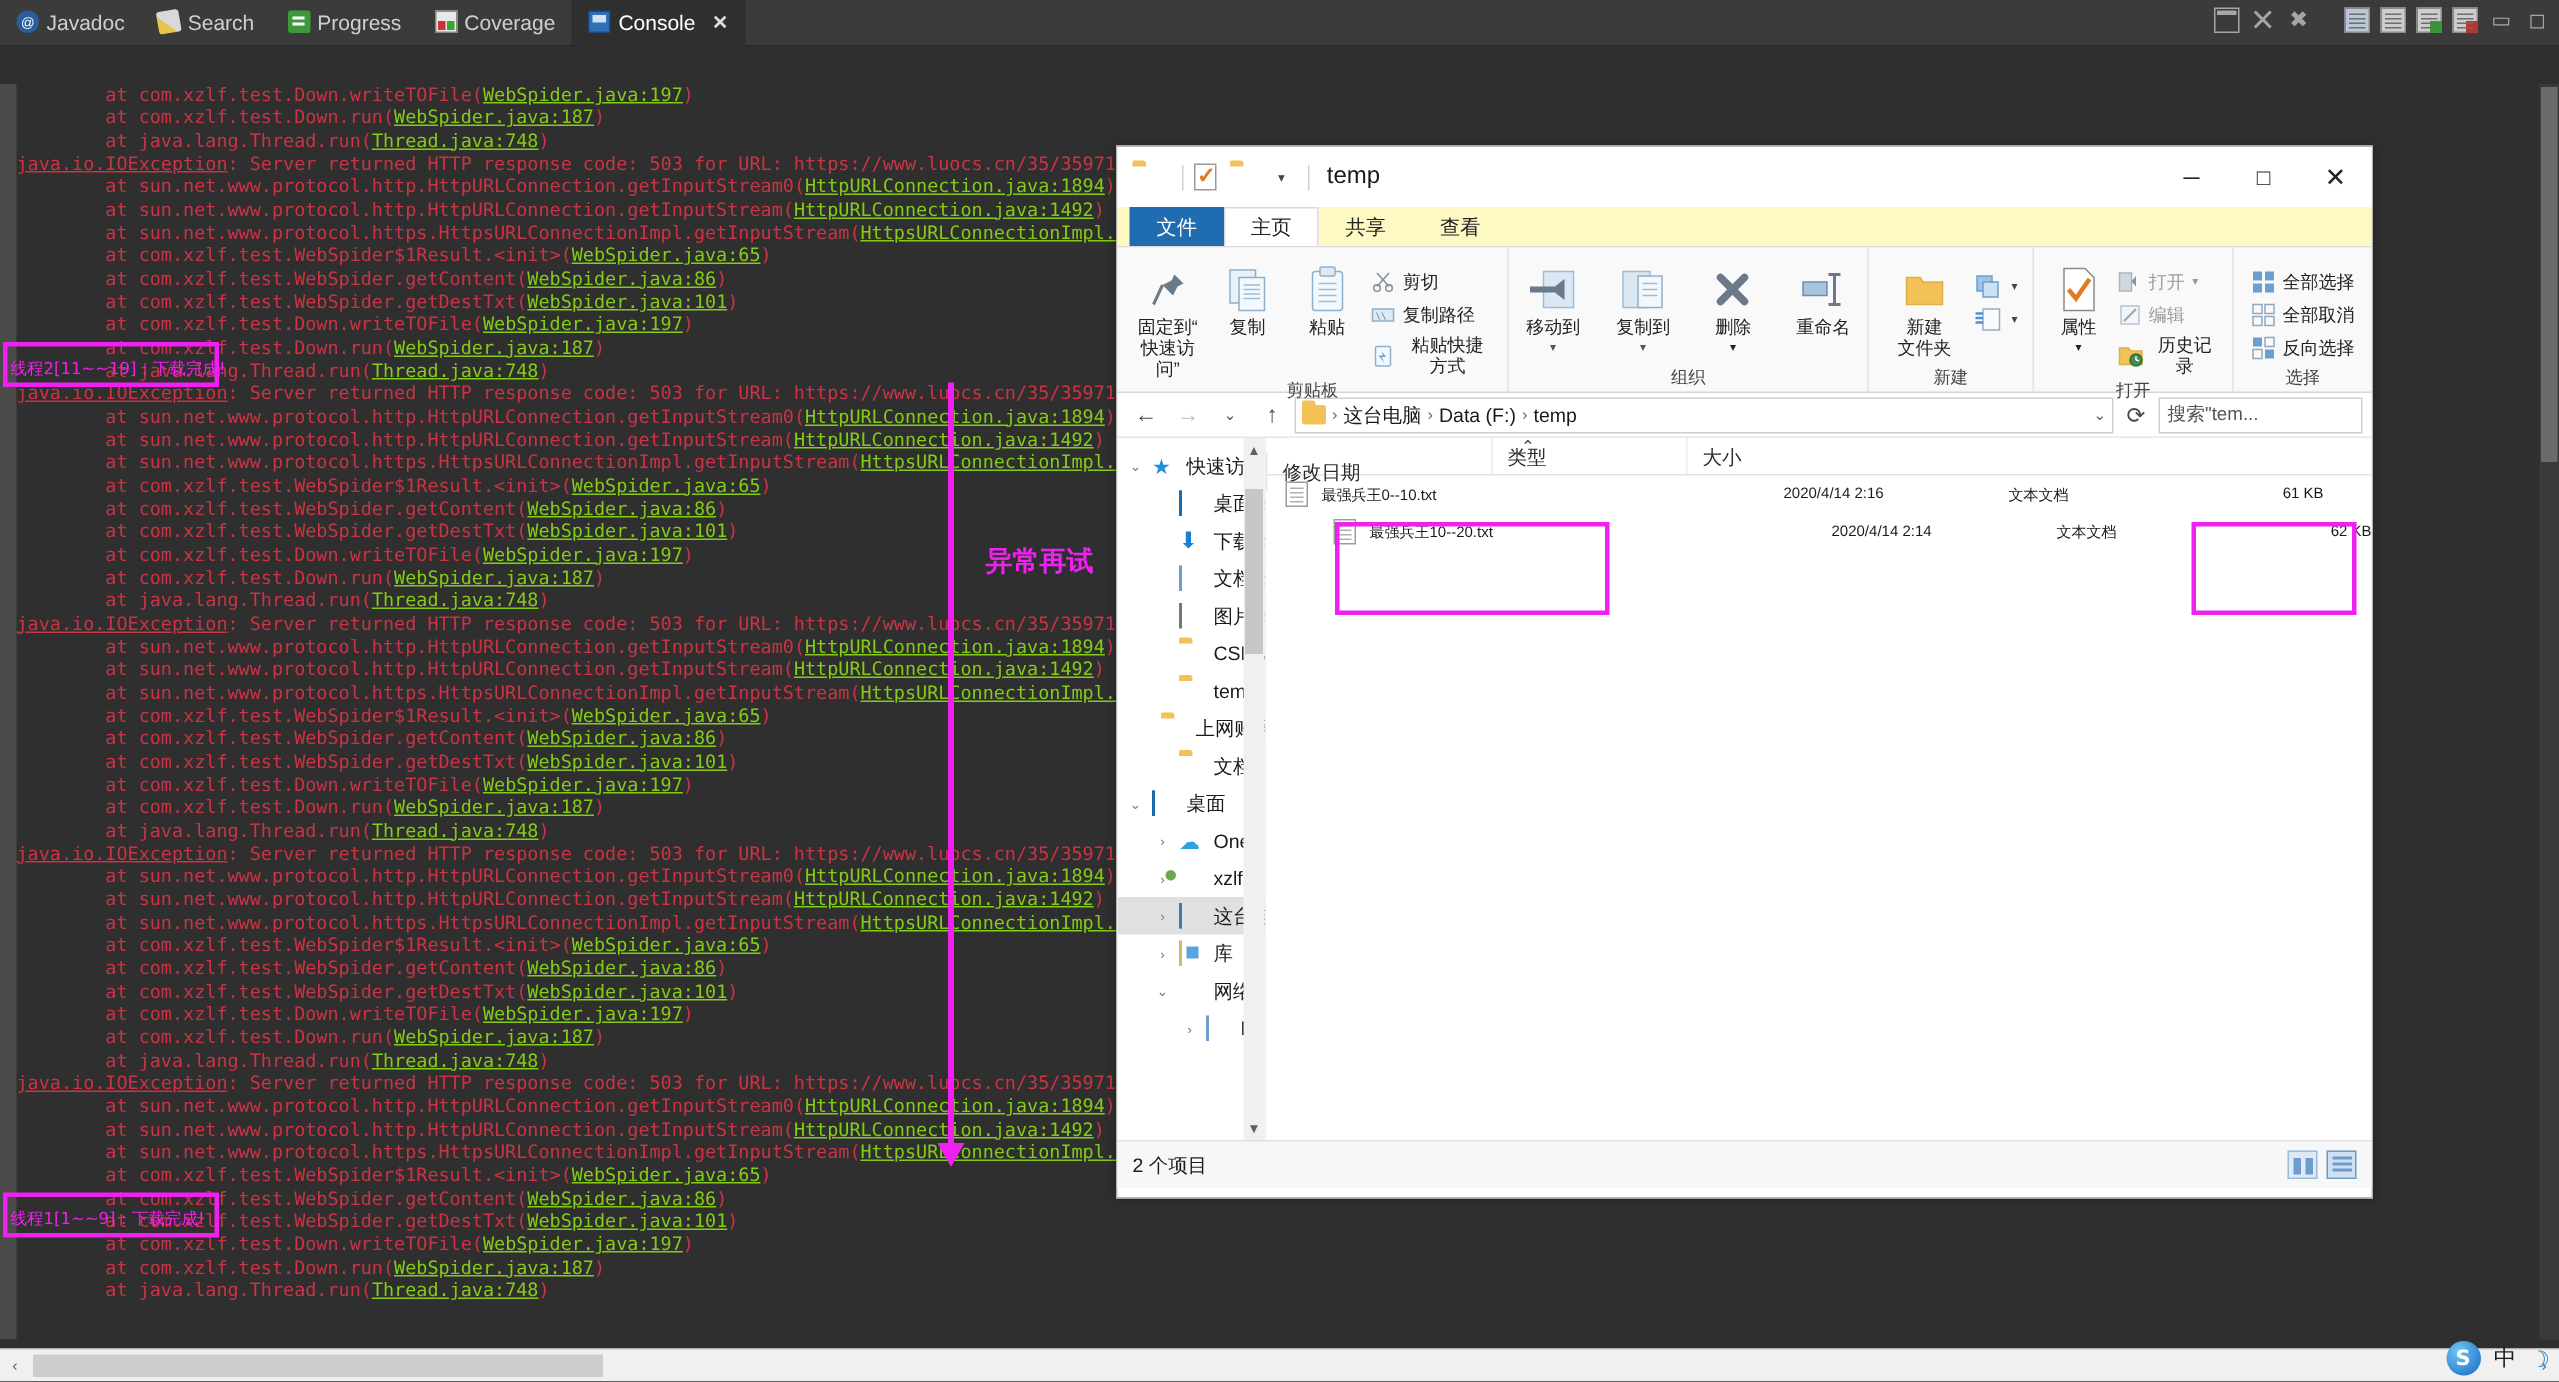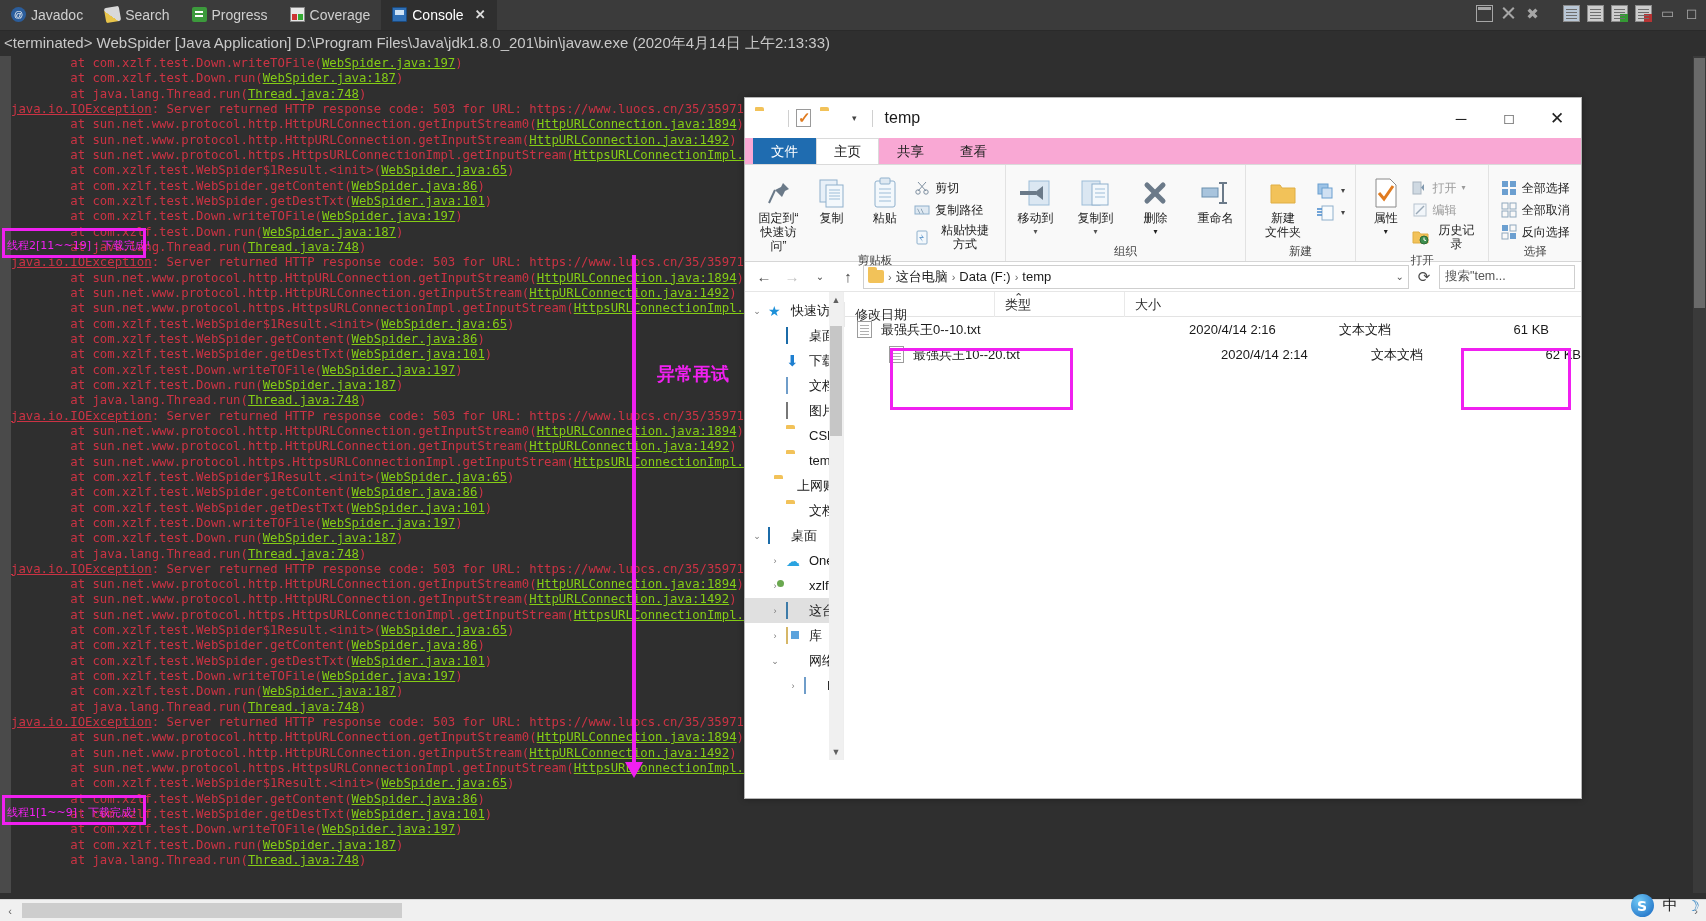--- a/index.html
+++ b/index.html
@@ -124,21 +124,21 @@
   .qa-doc::after { content:"✓"; position:absolute; left:1px; top:-1px; color:#e07b20; font-size:15px;
      font-weight:bold; line-height:18px; }
   .qa-caret { color:#444; font-size:9px; margin:0 8px 0 6px; }
   .ex-title-text { font-size:16px; color:#1a1a1a; margin-left:5px; }
   .win-btns { position:absolute; right:0; top:0; display:flex; height:40px; }
   .win-btn { width:48px; height:40px; display:flex; align-items:center; justify-content:center;
      color:#222; font-size:15px; }
   .win-btn.close { background:#ffffff; }
   .win-btn.close span { color:#222; font-size:17px; }
 
-  .ex-tabs { height:27px; background:#f9a8d4; display:flex; align-items:stretch;
+  .ex-tabs { height:27px; background:#fef9c3; display:flex; align-items:stretch;
      border-bottom:1px solid #dadada; padding-left:8px; position:relative; }
   .ex-tab { padding:0 17px; font-size:13.5px; color:#222; display:flex; align-items:center;
      border:1px solid transparent; border-bottom:none; }
   .ex-tab.file { background:#1f6cb0; color:#fff; font-weight:normal; }
   .ex-tab.active { background:#fff; border-color:#dadada; }
 
   .ex-ribbon { height:97px; background:#f9f9f9; border-bottom:1px solid #d6d6d6;
      display:flex; position:relative; }
   .rgroup { position:relative; padding:3px 0 0 0; display:flex; flex-direction:column;
      align-items:center; border-right:1px solid #e2e2e2; }
@@ -195,21 +195,21 @@
   .nav-vsb .a { position:absolute; left:0; width:14px; height:16px; color:#606060; font-size:9px;
      display:flex; align-items:center; justify-content:center; }
   .nav-vsb .a.t { top:0; } .nav-vsb .a.b { bottom:0; }
 
   .ex-list { flex:1; background:#fff; position:relative; }
   .col-head { height:25px; border-bottom:1px solid #e3e3e3; display:flex; align-items:center;
      font-size:13px; color:#2a2a2a; position:relative; }
   .col { padding-left:10px; border-left:1px solid #e9e9e9; height:25px; line-height:25px; }
   .col:first-child { border-left:none; }
   .sort-caret { position:absolute; left:170px; top:-1px; color:#3a3a3a; font-size:11px; }
-  .row { height:25px; display:flex; align-items:center; font-size:13px; color:#1a1a1a; }
+  .row { height:25px; display:flex; align-items:center; font-size:10px; color:#1a1a1a; }
   .file-ico { width:15px; height:17px; background:#fff; border:1px solid #9c9c9c; position:relative;
      margin-left:13px; margin-right:9px; flex:none; }
   .file-ico::after { content:""; position:absolute; left:2px; top:3px; right:2px; height:1px;
      background:#b0b0b0; box-shadow:0 3px 0 #b0b0b0, 0 6px 0 #b0b0b0, 0 9px 0 #b0b0b0; }
 
   .ex-status { height:32px; border-top:1px solid #e0e0e0; background:#f7f7f7; display:flex;
      align-items:center; padding:0 10px; font-size:13px; color:#1a1a1a; position:relative; }
   .view-ico { position:absolute; right:10px; top:6px; display:flex; gap:6px; }
   .vbtn { width:20px; height:19px; border:1px solid #9bbcd8; background:#dce9f6; position:relative; }
   .vbtn.sel { background:#cfe0f2; border-color:#6f9dc9; }
@@ -262,21 +262,20 @@
       <span style="width:8px"></span>
       <span class="tico paper blue"></span>
       <span class="tico paper"></span>
       <span class="tico paper green"></span>
       <span class="tico paper red"></span>
       <span class="tico pin">▭</span>
       <span class="tico pin">◻</span>
     </div>
   </div>
 
-  <div class="ecl-termline">&lt;terminated&gt; WebSpider [Java Application] D:\Program Files\Java\jdk1.8.0_201\bin\javaw.exe (2020年4月14日 上午2:13:33)</div>
 
   <div class="ecl-console">
     <div class="ecl-gutter"></div>
     <div class="logwrap" id="logwrap"><div class="logline"><span class="c-exc">        at com.xzlf.test.Down.writeTOFile</span><span class="c-paren">(</span><span class="c-blue">WebSpider.java:197</span><span class="c-paren">)</span><span class="c-exc"></span></div><div class="logline"><span class="c-exc">        at com.xzlf.test.Down.run</span><span class="c-paren">(</span><span class="c-blue">WebSpider.java:187</span><span class="c-paren">)</span><span class="c-exc"></span></div><div class="logline"><span class="c-exc">        at java.lang.Thread.run</span><span class="c-paren">(</span><span class="c-blue">Thread.java:748</span><span class="c-paren">)</span><span class="c-exc"></span></div><div class="logline"><span class="c-link">java.io.IOException</span><span class="c-exc">: Server returned HTTP response code: 503 for URL: https://www.luocs.cn/35/35971/13555666.html</span></div><div class="logline"><span class="c-exc">        at sun.net.www.protocol.http.HttpURLConnection.getInputStream0</span><span class="c-paren">(</span><span class="c-blue">HttpURLConnection.java:1894</span><span class="c-paren">)</span><span class="c-exc"></span></div><div class="logline"><span class="c-exc">        at sun.net.www.protocol.http.HttpURLConnection.getInputStream</span><span class="c-paren">(</span><span class="c-blue">HttpURLConnection.java:1492</span><span class="c-paren">)</span><span class="c-exc"></span></div><div class="logline"><span class="c-exc">        at sun.net.www.protocol.https.HttpsURLConnectionImpl.getInputStream</span><span class="c-paren">(</span><span class="c-blue">HttpsURLConnectionImpl.java:263</span><span class="c-paren">)</span><span class="c-exc"></span></div><div class="logline"><span class="c-exc">        at com.xzlf.test.WebSpider$1Result.&lt;init&gt;</span><span class="c-paren">(</span><span class="c-blue">WebSpider.java:65</span><span class="c-paren">)</span><span class="c-exc"></span></div><div class="logline"><span class="c-exc">        at com.xzlf.test.WebSpider.getContent</span><span class="c-paren">(</span><span class="c-blue">WebSpider.java:86</span><span class="c-paren">)</span><span class="c-exc"></span></div><div class="logline"><span class="c-exc">        at com.xzlf.test.WebSpider.getDestTxt</span><span class="c-paren">(</span><span class="c-blue">WebSpider.java:101</span><span class="c-paren">)</span><span class="c-exc"></span></div><div class="logline"><span class="c-exc">        at com.xzlf.test.Down.writeTOFile</span><span class="c-paren">(</span><span class="c-blue">WebSpider.java:197</span><span class="c-paren">)</span><span class="c-exc"></span></div><div class="logline"><span class="c-exc">        at com.xzlf.test.Down.run</span><span class="c-paren">(</span><span class="c-blue">WebSpider.java:187</span><span class="c-paren">)</span><span class="c-exc"></span></div><div class="logline"><span class="c-exc">        at java.lang.Thread.run</span><span class="c-paren">(</span><span class="c-blue">Thread.java:748</span><span class="c-paren">)</span><span class="c-exc"></span></div><div class="logline"><span class="c-link">java.io.IOException</span><span class="c-exc">: Server returned HTTP response code: 503 for URL: https://www.luocs.cn/35/35971/13555666.html</span></div><div class="logline"><span class="c-exc">        at sun.net.www.protocol.http.HttpURLConnection.getInputStream0</span><span class="c-paren">(</span><span class="c-blue">HttpURLConnection.java:1894</span><span class="c-paren">)</span><span class="c-exc"></span></div><div class="logline"><span class="c-exc">        at sun.net.www.protocol.http.HttpURLConnection.getInputStream</span><span class="c-paren">(</span><span class="c-blue">HttpURLConnection.java:1492</span><span class="c-paren">)</span><span class="c-exc"></span></div><div class="logline"><span class="c-exc">        at sun.net.www.protocol.https.HttpsURLConnectionImpl.getInputStream</span><span class="c-paren">(</span><span class="c-blue">HttpsURLConnectionImpl.java:263</span><span class="c-paren">)</span><span class="c-exc"></span></div><div class="logline"><span class="c-exc">        at com.xzlf.test.WebSpider$1Result.&lt;init&gt;</span><span class="c-paren">(</span><span class="c-blue">WebSpider.java:65</span><span class="c-paren">)</span><span class="c-exc"></span></div><div class="logline"><span class="c-exc">        at com.xzlf.test.WebSpider.getContent</span><span class="c-paren">(</span><span class="c-blue">WebSpider.java:86</span><span class="c-paren">)</span><span class="c-exc"></span></div><div class="logline"><span class="c-exc">        at com.xzlf.test.WebSpider.getDestTxt</span><span class="c-paren">(</span><span class="c-blue">WebSpider.java:101</span><span class="c-paren">)</span><span class="c-exc"></span></div><div class="logline"><span class="c-exc">        at com.xzlf.test.Down.writeTOFile</span><span class="c-paren">(</span><span class="c-blue">WebSpider.java:197</span><span class="c-paren">)</span><span class="c-exc"></span></div><div class="logline"><span class="c-exc">        at com.xzlf.test.Down.run</span><span class="c-paren">(</span><span class="c-blue">WebSpider.java:187</span><span class="c-paren">)</span><span class="c-exc"></span></div><div class="logline"><span class="c-exc">        at java.lang.Thread.run</span><span class="c-paren">(</span><span class="c-blue">Thread.java:748</span><span class="c-paren">)</span><span class="c-exc"></span></div><div class="logline"><span class="c-link">java.io.IOException</span><span class="c-exc">: Server returned HTTP response code: 503 for URL: https://www.luocs.cn/35/35971/13555666.html</span></div><div class="logline"><span class="c-exc">        at sun.net.www.protocol.http.HttpURLConnection.getInputStream0</span><span class="c-paren">(</span><span class="c-blue">HttpURLConnection.java:1894</span><span class="c-paren">)</span><span class="c-exc"></span></div><div class="logline"><span class="c-exc">        at sun.net.www.protocol.http.HttpURLConnection.getInputStream</span><span class="c-paren">(</span><span class="c-blue">HttpURLConnection.java:1492</span><span class="c-paren">)</span><span class="c-exc"></span></div><div class="logline"><span class="c-exc">        at sun.net.www.protocol.https.HttpsURLConnectionImpl.getInputStream</span><span class="c-paren">(</span><span class="c-blue">HttpsURLConnectionImpl.java:263</span><span class="c-paren">)</span><span class="c-exc"></span></div><div class="logline"><span class="c-exc">        at com.xzlf.test.WebSpider$1Result.&lt;init&gt;</span><span class="c-paren">(</span><span class="c-blue">WebSpider.java:65</span><span class="c-paren">)</span><span class="c-exc"></span></div><div class="logline"><span class="c-exc">        at com.xzlf.test.WebSpider.getContent</span><span class="c-paren">(</span><span class="c-blue">WebSpider.java:86</span><span class="c-paren">)</span><span class="c-exc"></span></div><div class="logline"><span class="c-exc">        at com.xzlf.test.WebSpider.getDestTxt</span><span class="c-paren">(</span><span class="c-blue">WebSpider.java:101</span><span class="c-paren">)</span><span class="c-exc"></span></div><div class="logline"><span class="c-exc">        at com.xzlf.test.Down.writeTOFile</span><span class="c-paren">(</span><span class="c-blue">WebSpider.java:197</span><span class="c-paren">)</span><span class="c-exc"></span></div><div class="logline"><span class="c-exc">        at com.xzlf.test.Down.run</span><span class="c-paren">(</span><span class="c-blue">WebSpider.java:187</span><span class="c-paren">)</span><span class="c-exc"></span></div><div class="logline"><span class="c-exc">        at java.lang.Thread.run</span><span class="c-paren">(</span><span class="c-blue">Thread.java:748</span><span class="c-paren">)</span><span class="c-exc"></span></div><div class="logline"><span class="c-link">java.io.IOException</span><span class="c-exc">: Server returned HTTP response code: 503 for URL: https://www.luocs.cn/35/35971/13555666.html</span></div><div class="logline"><span class="c-exc">        at sun.net.www.protocol.http.HttpURLConnection.getInputStream0</span><span class="c-paren">(</span><span class="c-blue">HttpURLConnection.java:1894</span><span class="c-paren">)</span><span class="c-exc"></span></div><div class="logline"><span class="c-exc">        at sun.net.www.protocol.http.HttpURLConnection.getInputStream</span><span class="c-paren">(</span><span class="c-blue">HttpURLConnection.java:1492</span><span class="c-paren">)</span><span class="c-exc"></span></div><div class="logline"><span class="c-exc">        at sun.net.www.protocol.https.HttpsURLConnectionImpl.getInputStream</span><span class="c-paren">(</span><span class="c-blue">HttpsURLConnectionImpl.java:263</span><span class="c-paren">)</span><span class="c-exc"></span></div><div class="logline"><span class="c-exc">        at com.xzlf.test.WebSpider$1Result.&lt;init&gt;</span><span class="c-paren">(</span><span class="c-blue">WebSpider.java:65</span><span class="c-paren">)</span><span class="c-exc"></span></div><div class="logline"><span class="c-exc">        at com.xzlf.test.WebSpider.getContent</span><span class="c-paren">(</span><span class="c-blue">WebSpider.java:86</span><span class="c-paren">)</span><span class="c-exc"></span></div><div class="logline"><span class="c-exc">        at com.xzlf.test.WebSpider.getDestTxt</span><span class="c-paren">(</span><span class="c-blue">WebSpider.java:101</span><span class="c-paren">)</span><span class="c-exc"></span></div><div class="logline"><span class="c-exc">        at com.xzlf.test.Down.writeTOFile</span><span class="c-paren">(</span><span class="c-blue">WebSpider.java:197</span><span class="c-paren">)</span><span class="c-exc"></span></div><div class="logline"><span class="c-exc">        at com.xzlf.test.Down.run</span><span class="c-paren">(</span><span class="c-blue">WebSpider.java:187</span><span class="c-paren">)</span><span class="c-exc"></span></div><div class="logline"><span class="c-exc">        at java.lang.Thread.run</span><span class="c-paren">(</span><span class="c-blue">Thread.java:748</span><span class="c-paren">)</span><span class="c-exc"></span></div><div class="logline"><span class="c-link">java.io.IOException</span><span class="c-exc">: Server returned HTTP response code: 503 for URL: https://www.luocs.cn/35/35971/13555666.html</span></div><div class="logline"><span class="c-exc">        at sun.net.www.protocol.http.HttpURLConnection.getInputStream0</span><span class="c-paren">(</span><span class="c-blue">HttpURLConnection.java:1894</span><span class="c-paren">)</span><span class="c-exc"></span></div><div class="logline"><span class="c-exc">        at sun.net.www.protocol.http.HttpURLConnection.getInputStream</span><span class="c-paren">(</span><span class="c-blue">HttpURLConnection.java:1492</span><span class="c-paren">)</span><span class="c-exc"></span></div><div class="logline"><span class="c-exc">        at sun.net.www.protocol.https.HttpsURLConnectionImpl.getInputStream</span><span class="c-paren">(</span><span class="c-blue">HttpsURLConnectionImpl.java:263</span><span class="c-paren">)</span><span class="c-exc"></span></div><div class="logline"><span class="c-exc">        at com.xzlf.test.WebSpider$1Result.&lt;init&gt;</span><span class="c-paren">(</span><span class="c-blue">WebSpider.java:65</span><span class="c-paren">)</span><span class="c-exc"></span></div><div class="logline"><span class="c-exc">        at com.xzlf.test.WebSpider.getContent</span><span class="c-paren">(</span><span class="c-blue">WebSpider.java:86</span><span class="c-paren">)</span><span class="c-exc"></span></div><div class="logline"><span class="c-exc">        at com.xzlf.test.WebSpider.getDestTxt</span><span class="c-paren">(</span><span class="c-blue">WebSpider.java:101</span><span class="c-paren">)</span><span class="c-exc"></span></div><div class="logline"><span class="c-exc">        at com.xzlf.test.Down.writeTOFile</span><span class="c-paren">(</span><span class="c-blue">WebSpider.java:197</span><span class="c-paren">)</span><span class="c-exc"></span></div><div class="logline"><span class="c-exc">        at com.xzlf.test.Down.run</span><span class="c-paren">(</span><span class="c-blue">WebSpider.java:187</span><span class="c-paren">)</span><span class="c-exc"></span></div><div class="logline"><span class="c-exc">        at java.lang.Thread.run</span><span class="c-paren">(</span><span class="c-blue">Thread.java:748</span><span class="c-paren">)</span><span class="c-exc"></span></div></div>
   </div>
 
   <div class="ecl-vsb">
     <div class="ecl-vsb-thumb"></div>
   </div>
 
@@ -728,20 +727,27 @@
               <span>最强兵王10--20.txt</span>
             </span>
             <span style="width:150px">2020/4/14 2:14</span>
             <span style="width:130px">文本文档</span>
             <span style="width:80px;text-align:right">62 KB</span>
           </div>
         </div>
     </div>
   </div>
 
+  <div class="ex-status">
+    <span>2 个项目</span>
+    <div class="view-ico">
+      <div class="vbtn det"></div>
+      <div class="vbtn list sel"></div>
+    </div>
+  </div>
 </div>
 
 <div class="mbox" style="left:890px; top:348px; width:183px; height:62px;"></div>
 <div class="mbox" style="left:1461px; top:348px; width:110px; height:62px;"></div>
 
 <div class="tray">
   <span class="tray-s">S</span>
   <span class="tray-t">中</span>
   <span class="tray-m">☽</span>
 </div>

